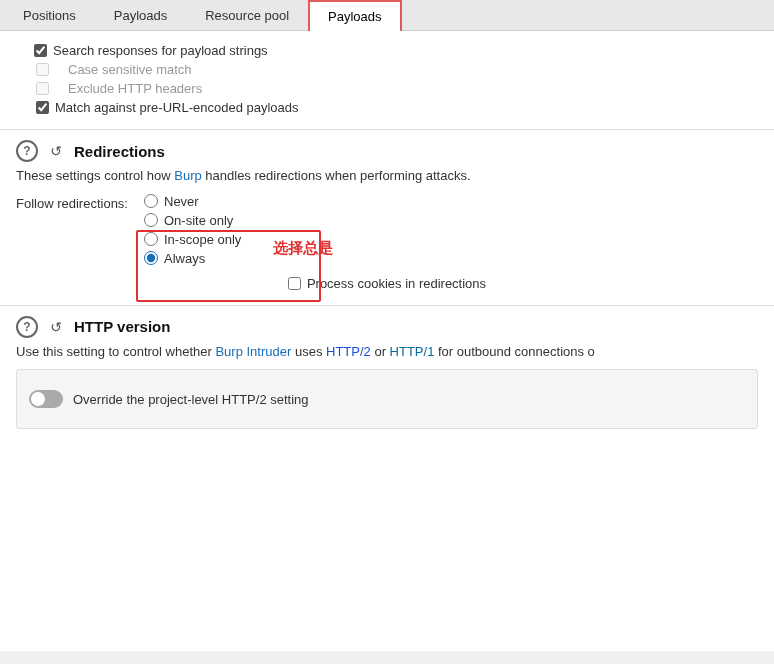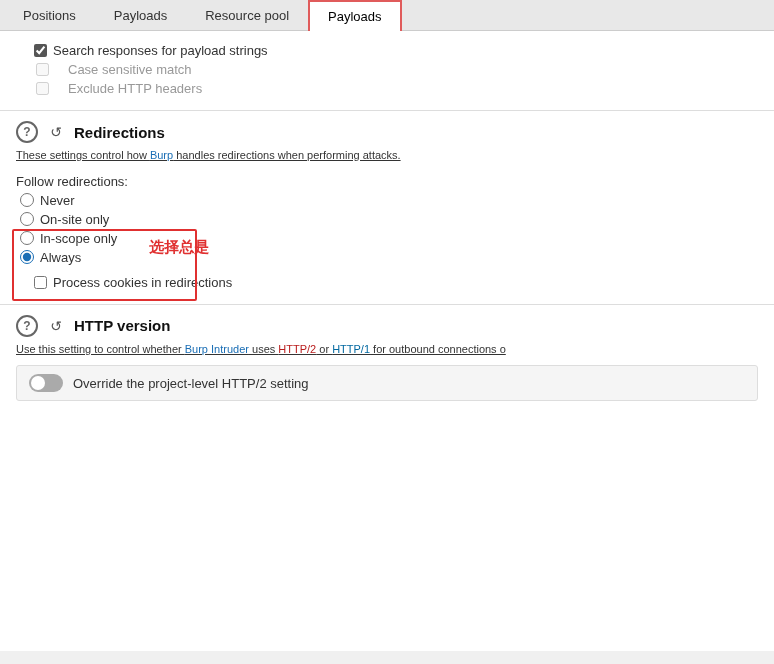--- a/index.html
+++ b/index.html
@@ -101,39 +101,37 @@
       font-size: 14px;
       cursor: pointer;
     }
     .section-title {
       font-size: 15px;
       font-weight: bold;
       color: #111;
     }
 
     .section-desc {
-      font-size: 11px;
+      font-size: 13px;
       color: #333;
       margin: 4px 0 8px 0;
       line-height: 1.5;
-      text-decoration: underline;
     }
 
     
     .redirections-section {
       padding: 10px 16px 10px 16px;
       border-bottom: 1px solid #ddd;
     }
 
     .follow-row {
       display: flex;
       align-items: flex-start;
       gap: 4px;
       margin-top: 6px;
-      flex-direction: column;
     }
     .follow-label {
       font-size: 13px;
       color: #333;
       margin-right: 8px;
       white-space: nowrap;
       padding-top: 2px;
     }
     .radio-options {
       display: flex;
@@ -176,21 +174,21 @@
 
     
     .toggle-row {
       display: flex;
       align-items: center;
       gap: 10px;
       margin-top: 8px;
       background: #f5f5f5;
       border: 1px solid #ddd;
       border-radius: 3px;
-      padding: 8px 12px;
+      padding: 20px 12px;
     }
     .toggle-switch {
       position: relative;
       width: 34px;
       height: 18px;
       flex-shrink: 0;
     }
     .toggle-switch input {
       opacity: 0;
       width: 0;
@@ -248,20 +246,24 @@
       <input type="checkbox" id="search_responses" checked="" style="">
       <label for="search_responses">Search responses for payload strings</label>
     </div>
     <div class="checkbox-row disabled indent">
       <input type="checkbox" id="case_sensitive" disabled="" style="">
       <label for="case_sensitive">Case sensitive match</label>
     </div>
     <div class="checkbox-row disabled indent">
       <input type="checkbox" id="exclude_http" disabled="" style="">
       <label for="exclude_http">Exclude HTTP headers</label>
+    </div>
+    <div class="checkbox-row indent">
+      <input type="checkbox" id="match_pre_url" checked="" style="">
+      <label for="match_pre_url">Match against pre-URL-encoded payloads</label>
     </div>
   </div>
 
   <div class="redirections-section">
     <div class="section-header-row">
       <div class="section-icon">?</div>
       <div class="reset-icon">↺</div>
       <span class="section-title">Redirections</span>
     </div>
     <div class="section-desc">
@@ -300,34 +302,34 @@
               <div class="radio-row" style="margin-top:4px;">
                 <input type="radio" name="follow_redirects" id="always" checked="" style="">
                 <label for="always">Always</label>
               </div>
             </div>
             <span class="annotation-text">选择总是</span>
           </div>
         </div>
       </div>
     </div>
-    <div class="checkbox-row process-cookies-row" style="margin-top:10px;">
+    <div class="checkbox-row process-cookies-row" style="margin-top:10px;justify-content:center;">
       <input type="checkbox" id="process_cookies" style="">
       <label for="process_cookies">Process cookies in redirections</label>
     </div>
   </div>
 
   <div class="http-version-section">
     <div class="section-header-row">
       <div class="section-icon">?</div>
       <div class="reset-icon">↺</div>
       <span class="section-title">HTTP version</span>
     </div>
     <div class="section-desc">
-      Use this setting to control whether <span style="color:#1a6eb5">Burp Intruder</span> uses <span style="color:#b91c1c">HTTP/2</span> or <span style="color:#0369a1">HTTP/1</span> for outbound connections o
+      Use this setting to control whether <span style="color:#1a6eb5">Burp Intruder</span> uses <span style="color:#1d4ed8">HTTP/2</span> or <span style="color:#0369a1">HTTP/1</span> for outbound connections o
     </div>
     <div class="toggle-row">
       <label class="toggle-switch">
         <input type="checkbox" style="">
         <span class="toggle-slider"></span>
       </label>
       <span class="toggle-label">Override the project-level HTTP/2 setting</span>
     </div>
   </div>
 

